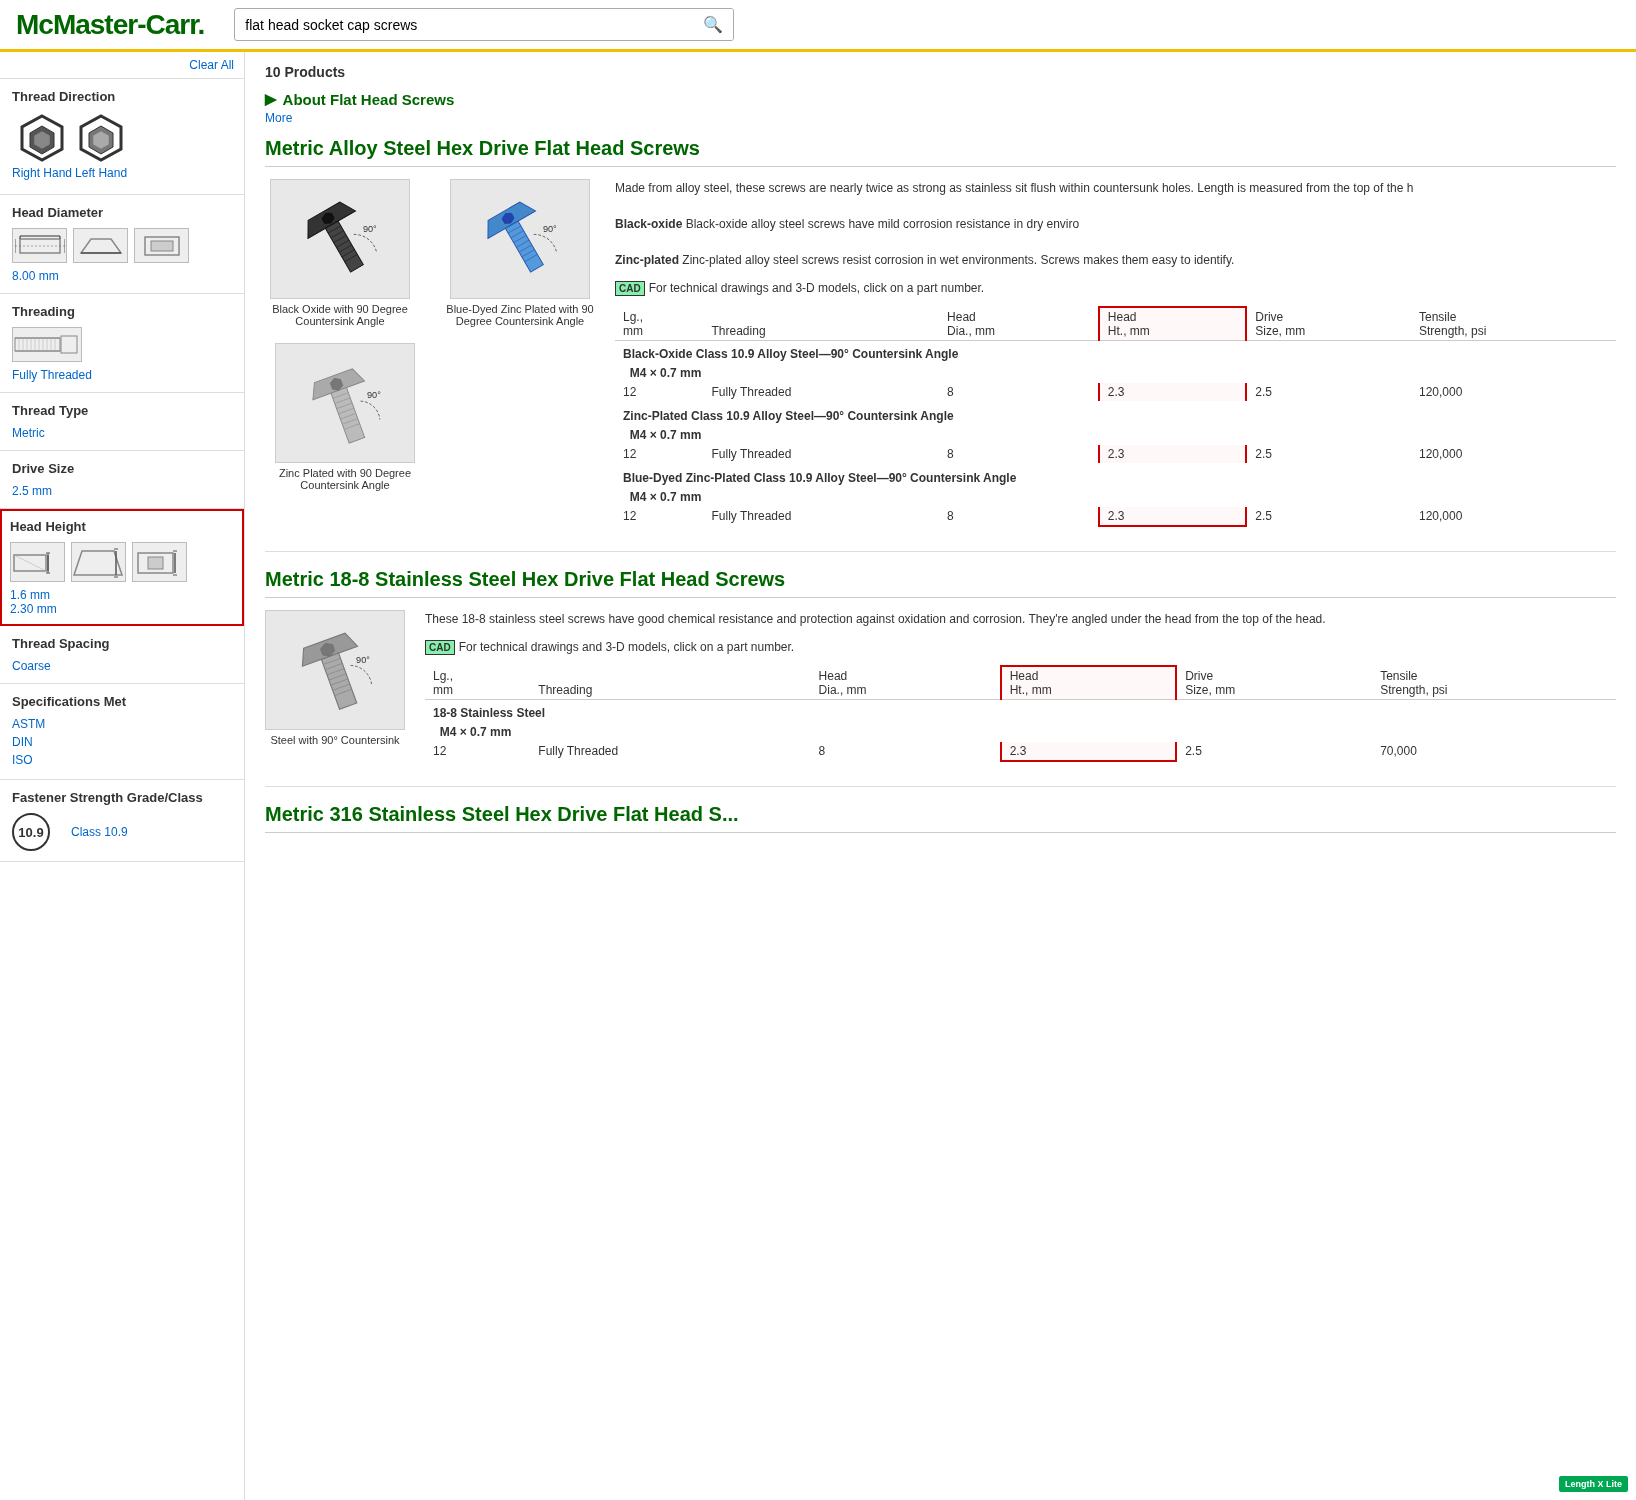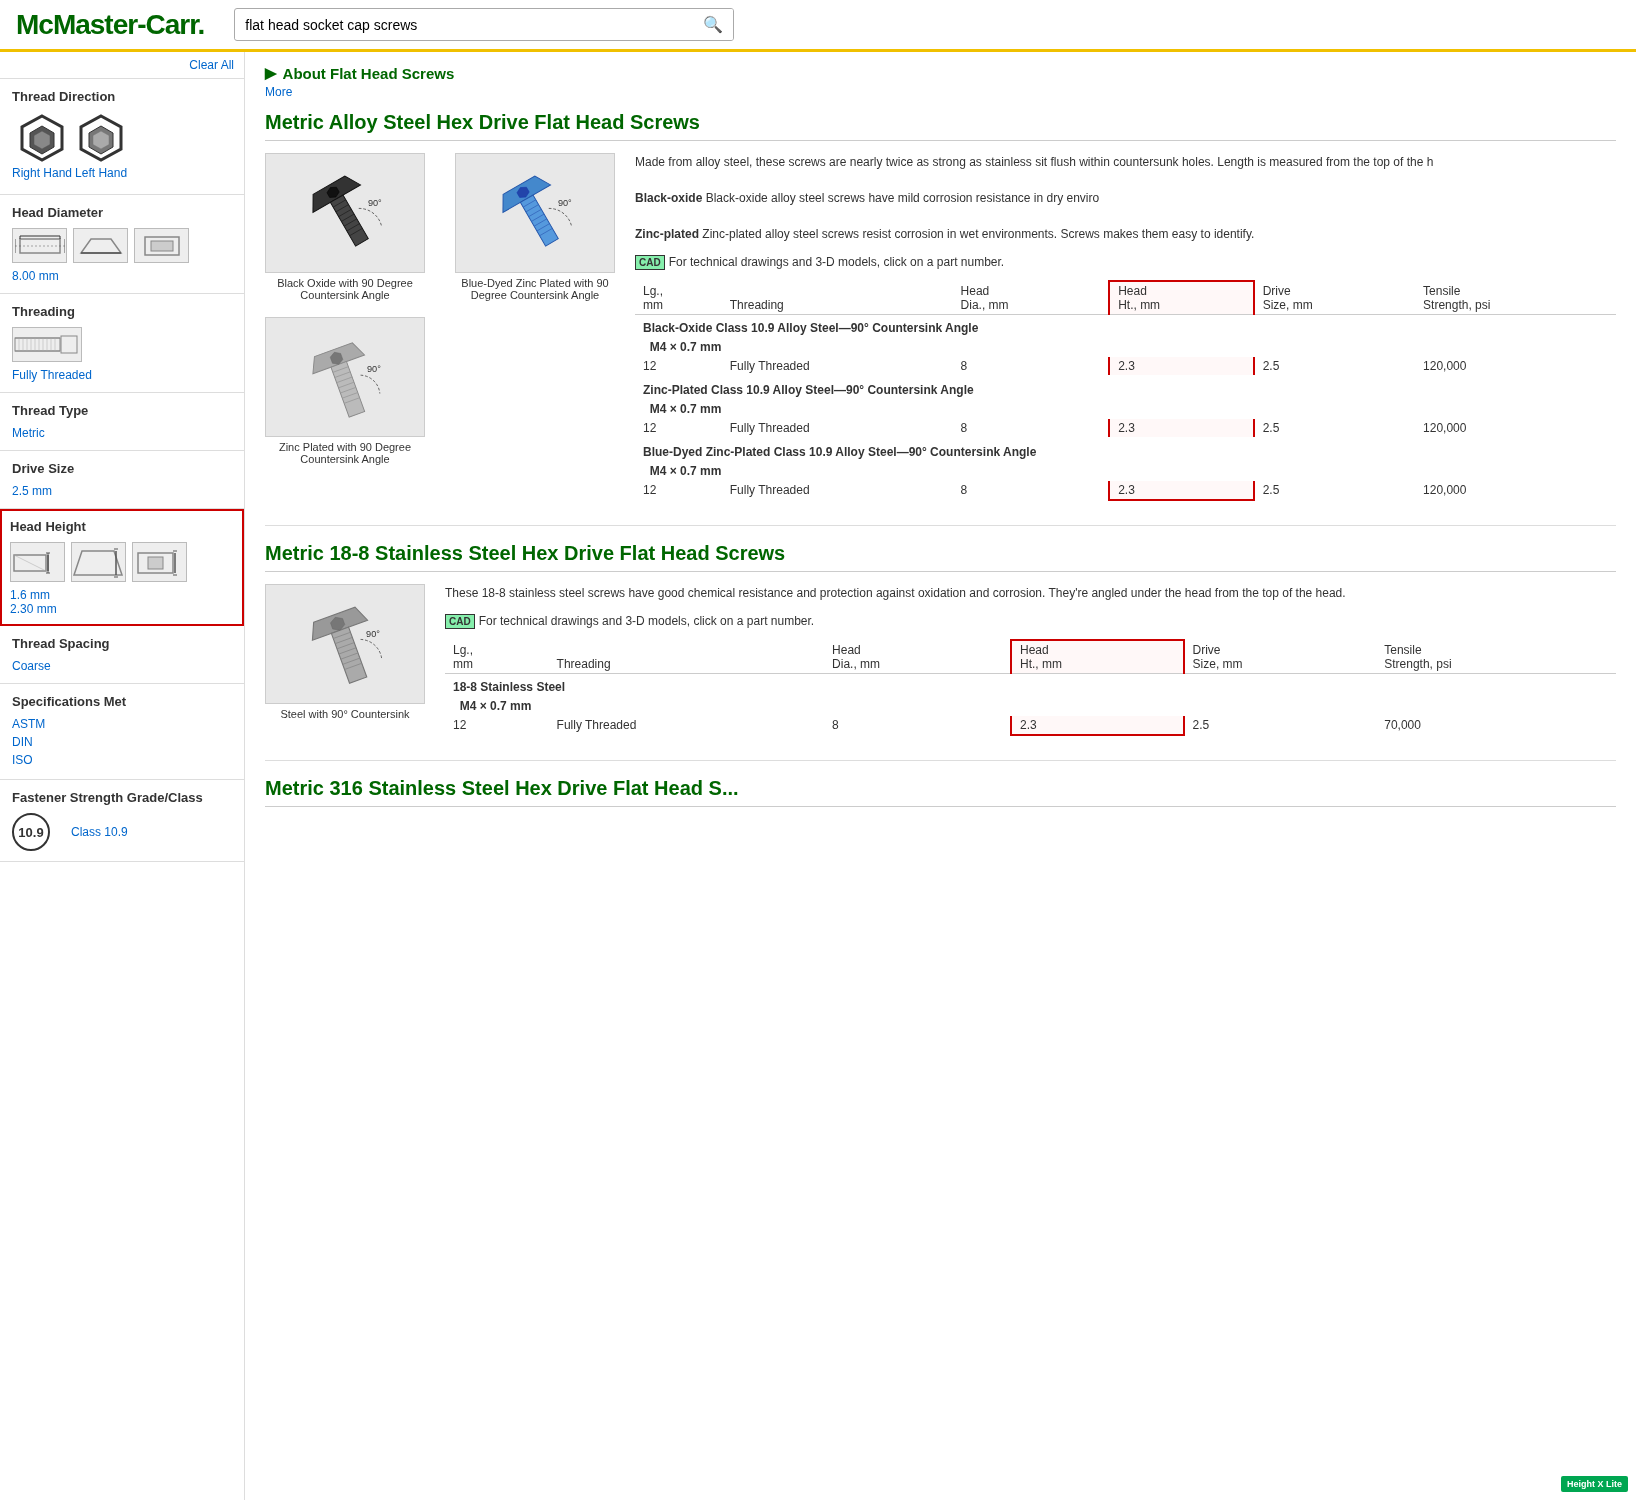--- a/index.html
+++ b/index.html
@@ -49,21 +49,21 @@
 
     .about-section { margin-bottom: 12px; }
     .about-title { color: #006600; font-size: 15px; font-weight: bold; cursor: pointer; display: flex; align-items: center; gap: 6px; }
     .about-more { color: #0066cc; font-size: 12px; cursor: pointer; margin-top: 3px; }
 
     .product-section { margin-bottom: 24px; }
     .product-section-title { color: #006600; font-size: 20px; font-weight: bold; border-bottom: 1px solid #ccc; padding-bottom: 6px; margin-bottom: 12px; }
 
     .product-images { display: flex; gap: 30px; margin-bottom: 16px; flex-wrap: wrap; }
     .product-img-item { display: flex; flex-direction: column; align-items: center; max-width: 160px; }
-    .product-img-box { width: 160px; height: 120px; background: #e8e8e8; border: 1px solid #ccc; display: flex; align-items: center; justify-content: center; position: relative; overflow: hidden; }
+    .product-img-box { width: 140px; height: 120px; background: #e8e8e8; border: 1px solid #ccc; display: flex; align-items: center; justify-content: center; position: relative; overflow: hidden; }
     .product-img-caption { font-size: 11px; text-align: center; color: #333; margin-top: 4px; max-width: 150px; }
     .screw-svg { width: 130px; height: 110px; }
 
     .product-description { font-size: 12px; line-height: 1.5; margin-bottom: 12px; }
     .product-description b { font-weight: bold; }
 
     .cad-note { font-size: 12px; margin-bottom: 10px; display: flex; align-items: baseline; gap: 4px; }
     .cad-badge { background: #86efac; border: 1px solid #333; font-size: 10px; font-weight: bold; padding: 1px 3px; display: inline-block; }
 
     .product-table { border-collapse: collapse; font-size: 12px; width: 100%; }
@@ -240,20 +240,21 @@
       <div class="filter-title">Fastener Strength Grade/Class</div>
       <div class="strength-grade">
         <div class="grade-circle">10.9</div>
         <div class="filter-value-link">Class 10.9</div>
       </div>
     </div>
   </div>
 
   <div id="content">
 
+    <div class="products-count">10 Products</div>
 
     <div class="about-section">
       <div class="about-title">
         <span style="color:#006600;">▶</span>
         <span>About Flat Head Screws</span>
       </div>
       <div class="about-more">More</div>
     </div>
 
     <div class="product-section">
@@ -486,13 +487,13 @@
 
     <hr class="section-divider">
 
     <div class="product-section">
       <div class="product-section-title">Metric 316 Stainless Steel Hex Drive Flat Head S...</div>
     </div>
 
   </div>
 </div>
 
-<div class="pointx-badge">Height X Lite</div>
+<div class="pointx-badge">Length X Lite</div>
 
 </body></html>

